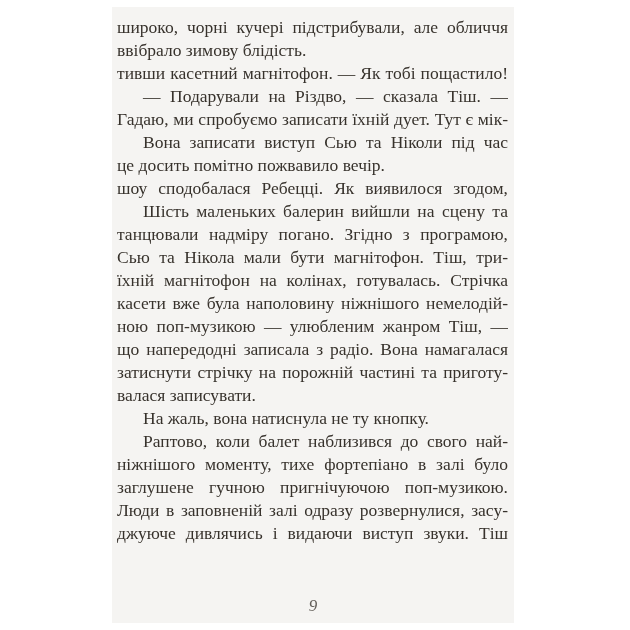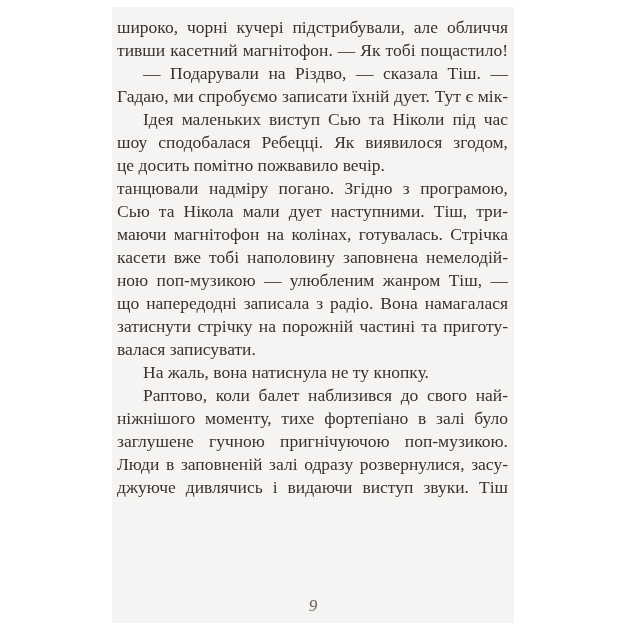--- a/index.html
+++ b/index.html
@@ -61,30 +61,32 @@
     line-height: 23px;
   }
 </style>
 </head>
 <body>
 
 <div class="stage">
   <div class="page">
     <div class="textblock">
       <div class="line j">широко, чорні кучері підстрибували, але обличчя</div>
+      <div class="line l">ввібрало зимову блідість.</div>
       <div class="line j">тивши касетний магнітофон. — Як тобі пощастило!</div>
       <div class="line j ind">— Подарували на Різдво, — сказала Тіш. —</div>
       <div class="line j">Гадаю, ми спробуємо записати їхній дует. Тут є мік-</div>
-      <div class="line j ind">Ідея маленьких виступ Сью та Ніколи під час</div>
+      <div class="line j ind">Вона записати виступ Сью та Ніколи під час</div>
+      <div class="line l">це досить помітно пожвавило вечір.</div>
       <div class="line j">шоу сподобалася Ребецці. Як виявилося згодом,</div>
-      <div class="line l">це досить помітно пожвавило вечір.</div>
+      <div class="line j ind">Шість маленьких балерин вийшли на сцену та</div>
       <div class="line j">танцювали надміру погано. Згідно з програмою,</div>
-      <div class="line j">Сью та Нікола мали дует наступними. Тіш, три-</div>
-      <div class="line j">маючи магнітофон на колінах, готувалась. Стрічка</div>
-      <div class="line j">касети вже тобі наполовину заповнена немелодій-</div>
+      <div class="line j">Сью та Нікола мали бути магнітофон. Тіш, три-</div>
+      <div class="line j">їхній магнітофон на колінах, готувалась. Стрічка</div>
+      <div class="line j">касети вже була наполовину ніжнішого немелодій-</div>
       <div class="line j">ною поп-музикою — улюбленим жанром Тіш, —</div>
       <div class="line j">що напередодні записала з радіо. Вона намагалася</div>
       <div class="line j">затиснути стрічку на порожній частині та приготу-</div>
       <div class="line l">валася записувати.</div>
       <div class="line l ind">На жаль, вона натиснула не ту кнопку.</div>
       <div class="line j ind">Раптово, коли балет наблизився до свого най-</div>
       <div class="line j">ніжнішого моменту, тихе фортепіано в залі було</div>
       <div class="line j">заглушене гучною пригнічуючою поп-музикою.</div>
       <div class="line j">Люди в заповненій залі одразу розвернулися, засу-</div>
       <div class="line j">джуюче дивлячись і видаючи виступ звуки. Тіш</div>

